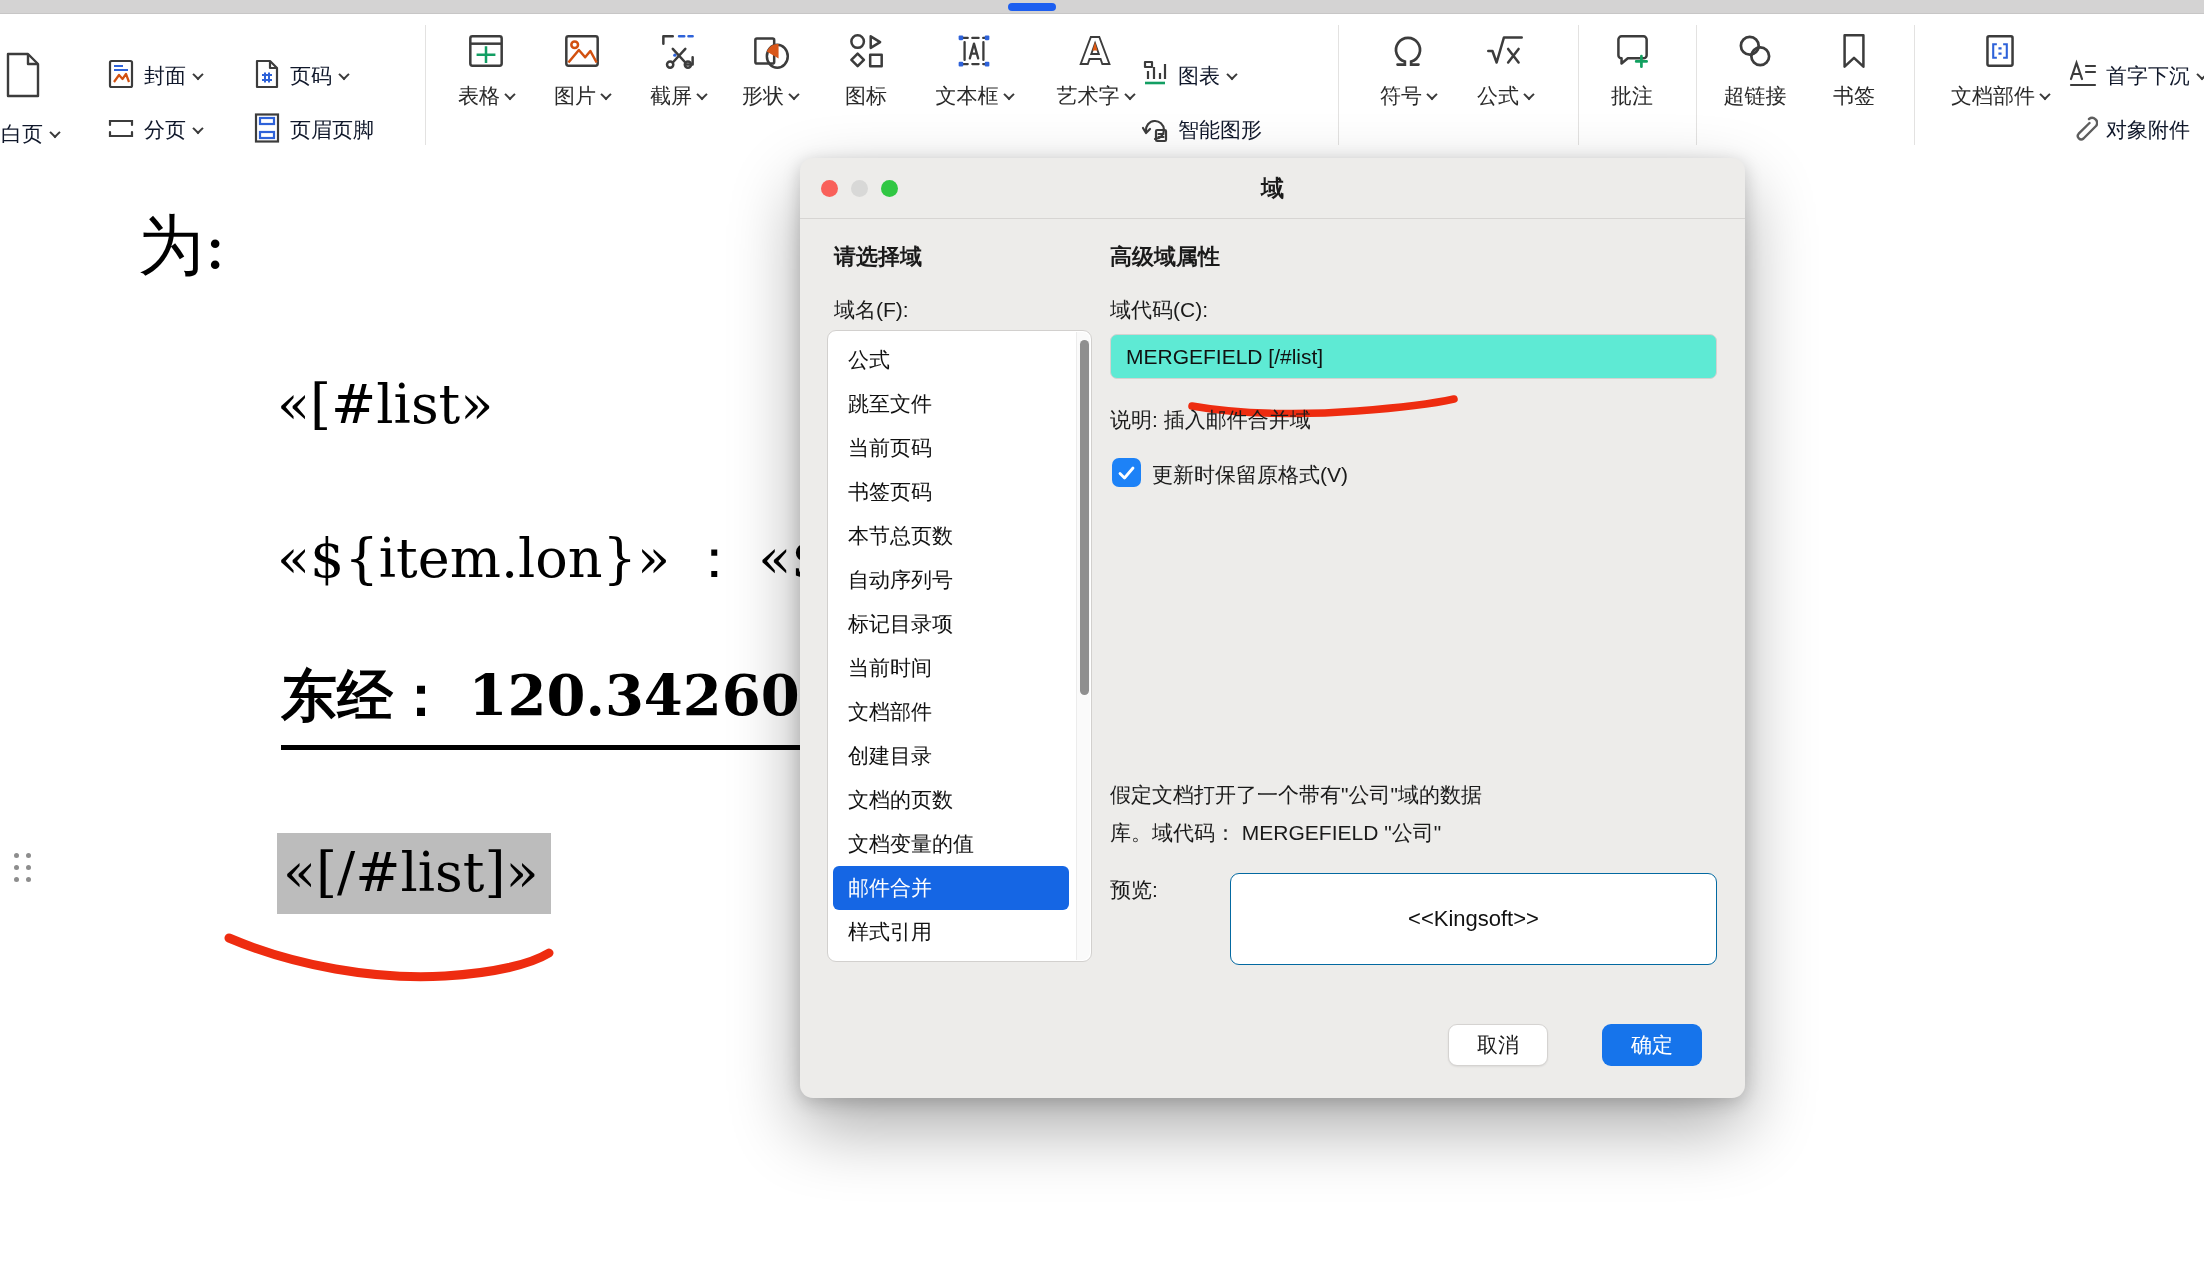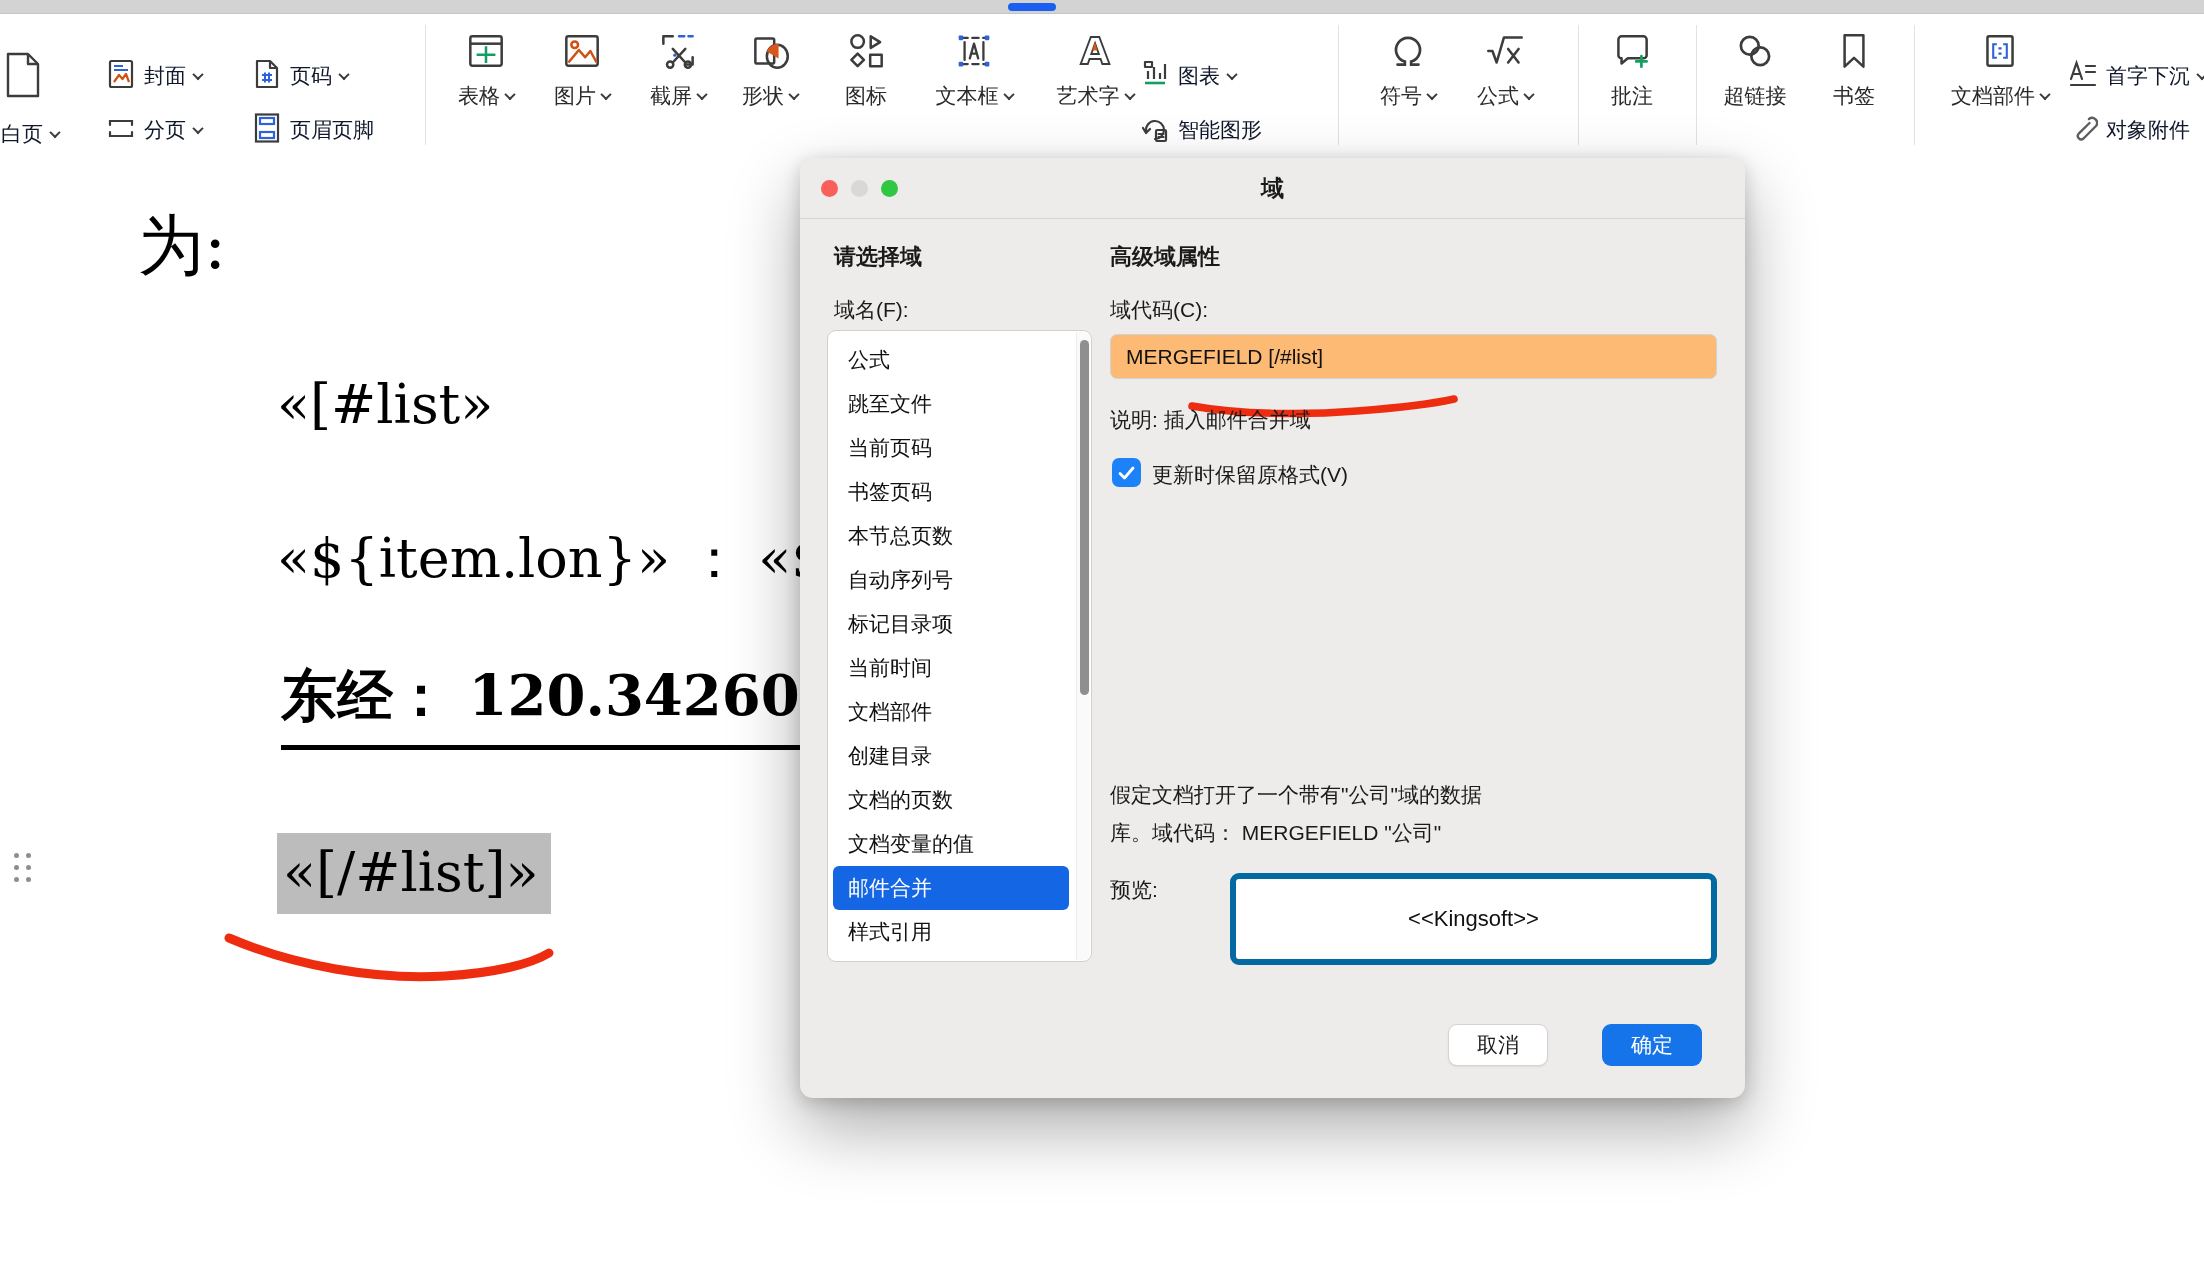--- a/index.html
+++ b/index.html
@@ -58,30 +58,30 @@
              background:#fff; border:1px solid #d2d0ce; border-radius:9px;
              padding-top:7px; overflow:hidden; }
   .litem  { height:44px; line-height:44px; padding-left:15px; margin:0 22px 0 5px;
             font-size:21px; border-radius:6px; color:#111; }
   .litem.sel { background:#1566e4; color:#fff; }
   .sbar   { position:absolute; right:1px; top:1px; bottom:1px; width:14px;
             background:#fafafa; border-left:1px solid #ececec; border-radius:0 8px 8px 0; }
   .sthumb { position:absolute; left:2.5px; top:8px; width:9px; height:355px;
             border-radius:5px; background:#8f8f8f; }
   .code-input { position:absolute; left:310px; top:176px; width:607px; height:45px;
-            background:#fdba74; border:1px solid #d4d2d0; border-radius:7px;
+            background:#5eead4; border:1px solid #d4d2d0; border-radius:7px;
             font-size:21px; line-height:43px; padding-left:15px; color:#111;
             font-family:"Liberation Sans", sans-serif; }
   .cb     { position:absolute; left:312px; top:300px; width:29px; height:29px;
             border-radius:7px; display:flex; align-items:center; justify-content:center; }
   .example { position:absolute; left:310px; top:618px; width:450px; display:flex;
              font-size:21px; line-height:38px; }
   .example .exl { flex:none; width:104px; }
   .preview-box { position:absolute; left:430px; top:715px; width:487px; height:92px;
-             background:#fff; border:6px solid #0369a1; border-radius:9px;
+             background:#fff; border:1px solid #0369a1; border-radius:9px;
              display:flex; align-items:center; justify-content:center; font-size:22px; color:#111; }
   .btn    { position:absolute; top:866px; width:100px; height:42px; border-radius:9px;
             font-size:21px; display:flex; align-items:center; justify-content:center; cursor:default; }
   .btn-cancel { left:648px; background:#fff; border:1px solid #d5d3d1;
             box-shadow:0 1px 2px rgba(0,0,0,.08); }
   .btn-ok { left:802px; color:#fff; }
 </style>
 </head>
 <body>
 

